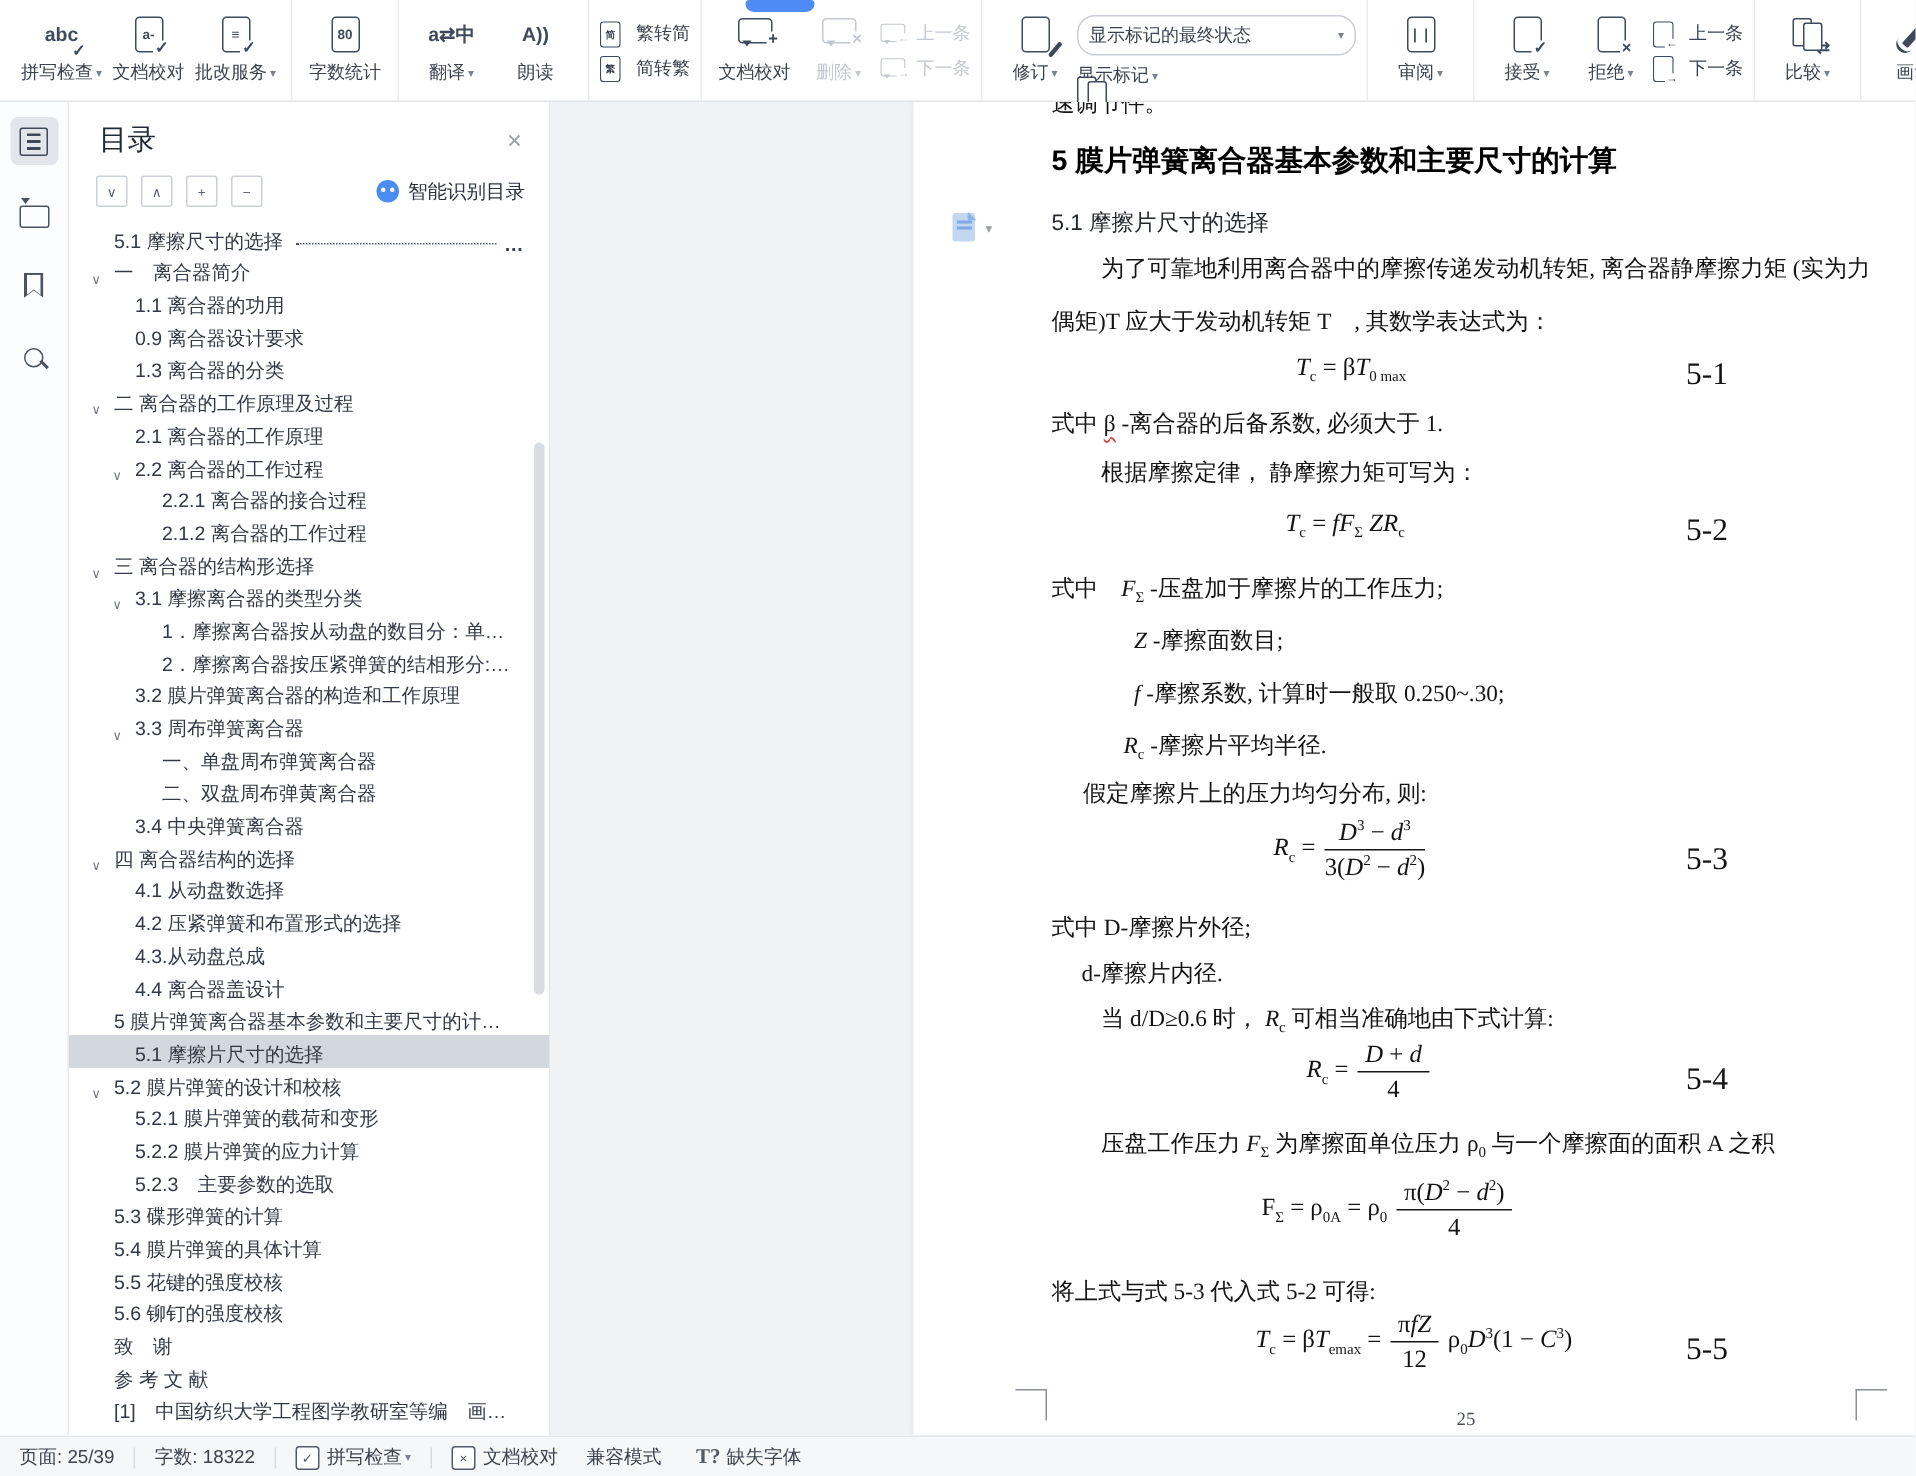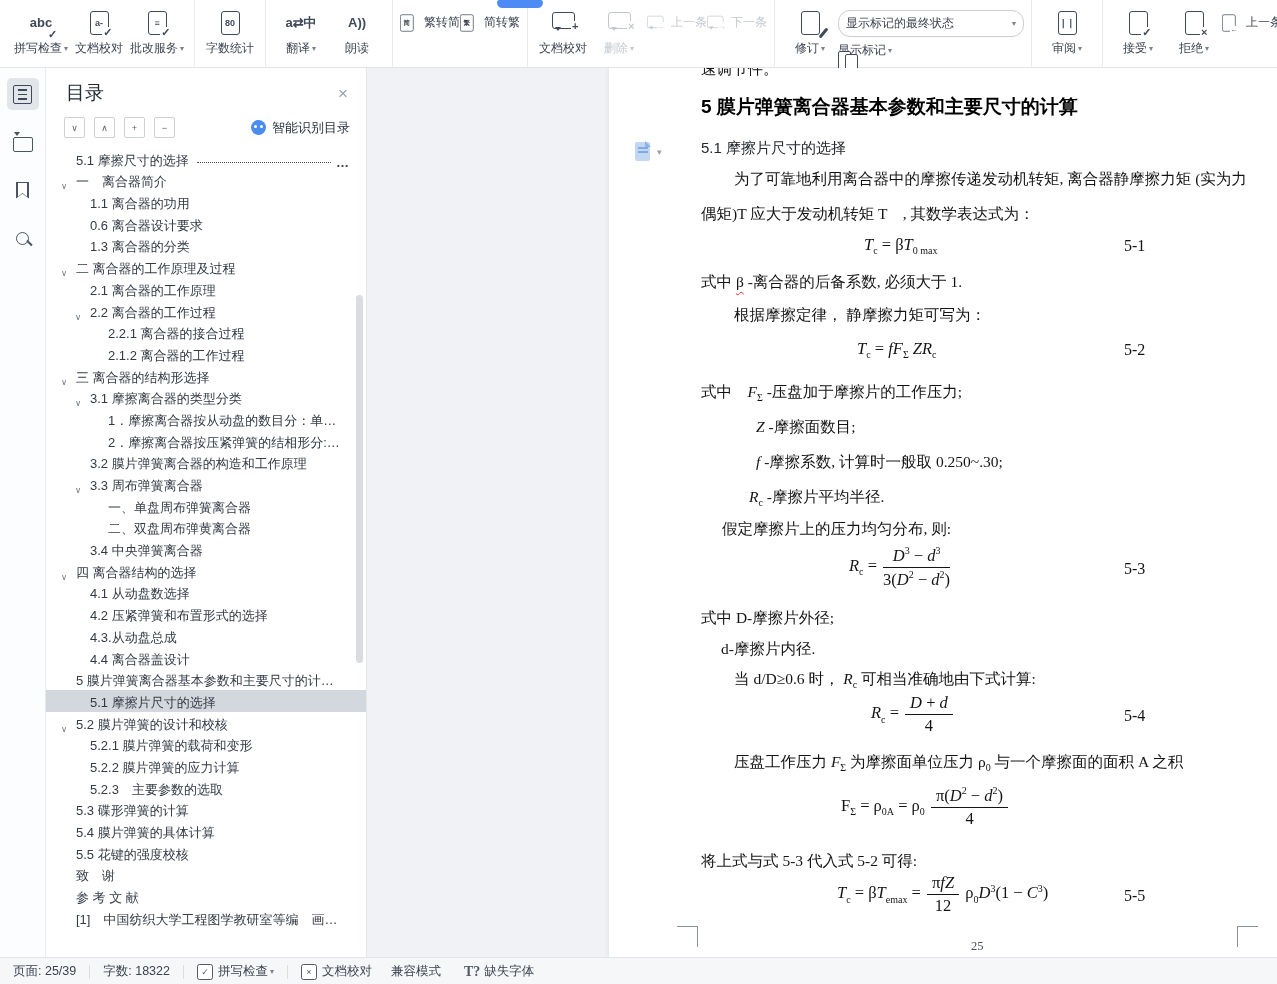--- a/index.html
+++ b/index.html
@@ -26,21 +26,21 @@
   .icdocs:before,.icdocs:after{content:"";position:absolute;border:1.5px solid #3e4a5c;border-radius:2px;background:#fff}
   .icdocs:before{left:0;top:0;width:11px;height:17px}
   .icdocs:after{left:7px;top:3px;width:11px;height:17px}
   .icbadge{position:absolute;right:-6px;bottom:-4px;font-size:11px;line-height:1;font-weight:bold;
            color:#3e4a5c;background:#fff;padding:0 1px}
   .bshape{position:absolute;right:-6px;bottom:-5px;background:#fff}
   .b-pen{width:3px;height:12px;background:#3e4a5c;border-radius:2px;transform:rotate(40deg)}
   .pen-big{width:5px;height:20px;background:#3e4a5c;border-radius:3px 3px 1px 1px;transform:rotate(42deg);position:relative}
   .pen-big:after{content:"";position:absolute;left:-4px;top:18px;width:12px;height:5px;
                  border-bottom:2px solid #3e4a5c;border-radius:0 0 6px 6px}
-  .rstack{display:flex;flex-direction:row;justify-content:flex-start;padding-top:2px}
+  .rstack{display:flex;flex-direction:column;justify-content:flex-start;padding-top:2px}
   .srow{display:flex;align-items:center;height:23px;cursor:pointer;font-size:12px;color:#3c4350}
   .srow .sic{transform:scale(.72);transform-origin:left center;width:24px;height:22px;display:flex;align-items:center;position:relative}
   .mcol{display:flex;flex-direction:column;padding-top:1px}
   .dd{width:170px;height:25px;border:1px solid #c9ced6;border-radius:12px;background:#fff;display:flex;
       align-items:center;justify-content:space-between;padding:0 7px;font-size:12px;color:#3c4350;cursor:pointer}
   .mrow{display:flex;align-items:center;margin-top:5px;font-size:12px;color:#3c4350;cursor:pointer}
   .dis, .dis *{color:#c3c8d0 !important;border-color:#c3c8d0 !important}
   .dis .icbubble:after{border-top-color:#c3c8d0}
   
   .main{display:flex;height:889px}
@@ -89,21 +89,21 @@
   .dl{position:absolute;font-size:15.5px;white-space:nowrap}
   .dhead{position:absolute;font-family:"Liberation Sans",sans-serif;font-weight:bold;font-size:19px;color:#000;white-space:nowrap}
   .dsub{position:absolute;font-family:"Liberation Sans",sans-serif;font-size:15px;color:#24292f;white-space:nowrap}
   .frm{position:absolute;font-size:16.5px;white-space:nowrap}
   .frm .v, .dl .v{font-style:italic}
   .frm sub,.dl sub{font-size:10px}
   .frm sup{font-size:10px}
   .frac{display:inline-block;text-align:center;vertical-align:middle;margin:0 2px}
   .frac .num{display:block;border-bottom:1px solid #141414;padding:0 5px 1px}
   .frac .den{display:block;padding-top:1px}
-  .tag{position:absolute;font-size:16px}
+  .tag{position:absolute;font-size:21px}
   .wavy{text-decoration:underline wavy #e03131;text-decoration-thickness:1px;text-underline-offset:4px}
   .margin-ic{position:absolute;left:26px;top:74px;display:flex;align-items:center;gap:7px;cursor:pointer}
   .mdoc{width:15px;height:19px;background:#c3d7f3;border-radius:2px;position:relative}
   .mdoc:before{content:"";position:absolute;left:2.5px;top:5px;width:10px;height:1.8px;background:#7fa9e3;box-shadow:0 4px 0 #7fa9e3}
   .mdoc:after{content:"";position:absolute;right:-1px;top:-1px;border:3.5px solid transparent;
               border-bottom-color:#8fb3e6;border-left-color:#8fb3e6;border-radius:0 0 0 2px}
   .mcaret{font-size:9px;color:#9aa0a8}
   .cmark{position:absolute;width:20px;height:20px}
   .cmark.l{border-top:1px solid #8a9099;border-right:1px solid #8a9099}
   .cmark.r{border-top:1px solid #8a9099;border-left:1px solid #8a9099}
@@ -384,21 +384,21 @@
           <span class="ldots">…</span>
         </div>
         <div class="tocrow lv1 hasch">
           <span class="chev">∨</span>
           <span>一　离合器简介</span>
         </div>
         <div class="tocrow lv2">
           <span>1.1 离合器的功用</span>
         </div>
         <div class="tocrow lv2">
-          <span>0.6 离合器设计要求</span>
+          <span>0.9 离合器设计要求</span>
         </div>
         <div class="tocrow lv2">
           <span>1.3 离合器的分类</span>
         </div>
         <div class="tocrow lv1 hasch">
           <span class="chev">∨</span>
           <span>二 离合器的工作原理及过程</span>
         </div>
         <div class="tocrow lv2">
           <span>2.1 离合器的工作原理</span>
@@ -479,20 +479,23 @@
           <span>5.2.3　主要参数的选取</span>
         </div>
         <div class="tocrow lv1">
           <span>5.3 碟形弹簧的计算</span>
         </div>
         <div class="tocrow lv1">
           <span>5.4 膜片弹簧的具体计算</span>
         </div>
         <div class="tocrow lv1">
           <span>5.5 花键的强度校核</span>
+        </div>
+        <div class="tocrow lv1">
+          <span>5.6 铆钉的强度校核</span>
         </div>
         <div class="tocrow lv1">
           <span>致　谢</span>
         </div>
         <div class="tocrow lv1">
           <span>参 考 文 献</span>
         </div>
         <div class="tocrow lv1">
           <span>[1]　中国纺织大学工程图学教研室等编　画…</span>
         </div>

